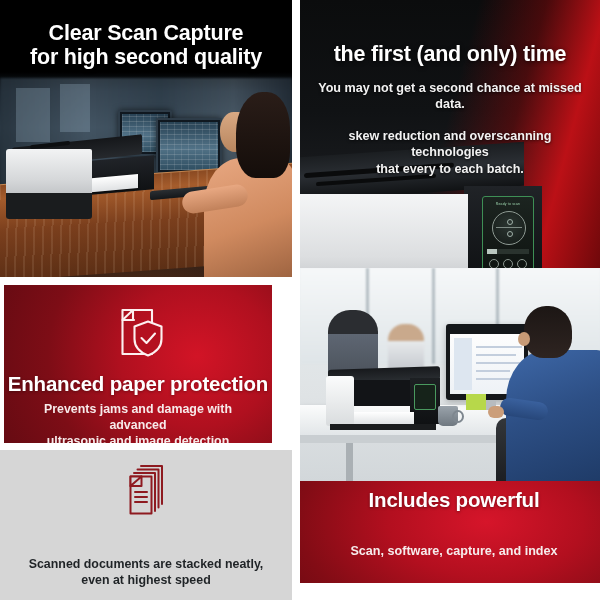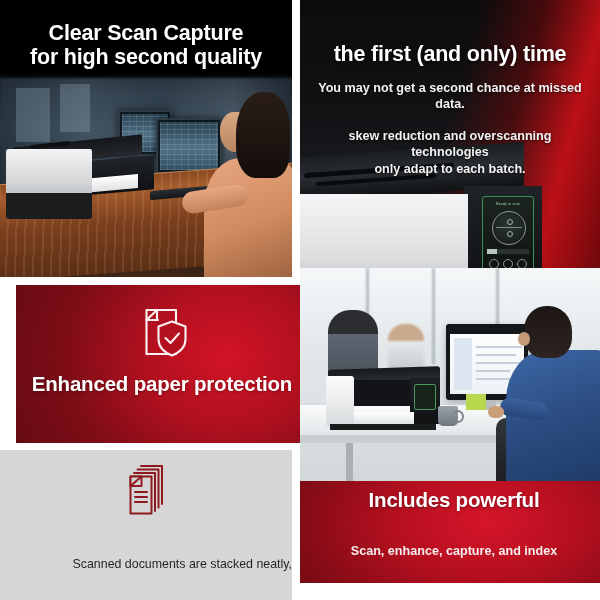--- a/index.html
+++ b/index.html
@@ -94,21 +94,21 @@
   .p2-lcd .dial .ln{position:absolute;left:3px;right:3px;top:15px;height:1px;background:#7d8a84;}
   .p2-lcd .dial .d1,.p2-lcd .dial .d2{position:absolute;left:14px;width:4px;height:4px;border:1px solid #9fb0a8;border-radius:50%;}
   .p2-lcd .dial .d1{top:7px;} .p2-lcd .dial .d2{top:19px;}
   .p2-lcd .bar{position:absolute;left:4px;top:52px;width:42px;height:5px;background:#2a332e;}
   .p2-lcd .bar i{position:absolute;left:0;top:0;width:10px;height:5px;background:#b9c6bf;}
   .p2-lcd .row{position:absolute;left:4px;right:4px;top:62px;display:flex;justify-content:space-around;}
   .p2-lcd .row span{width:8px;height:8px;border:1px solid #8b968f;border-radius:50%;display:block;
     color:#cfe0d6;font-size:5px;line-height:8px;text-align:center;}
 
   
-  #p3{left:16px;top:285px;width:292px;height:158px;
+  #p3{left:4px;top:285px;width:268px;height:158px;
     background:
       radial-gradient(ellipse 90% 140% at 72% 45%, #d21426 0%, #b0101f 32%, #7d0d16 62%, #5d0a11 100%);}
   
   #p4{left:0;top:450px;width:292px;height:150px;background:#d6d6d6;}
   
   #p5{left:300px;top:268px;width:308px;height:315px;background:#0f172a;}
   .p5-photo{position:absolute;left:0;top:0;width:300px;height:213px;
     background:linear-gradient(180deg,#eef1f3 0%,#e3e8ea 30%,#dfe3e5 60%,#d2d7da 100%);}
   .p5-win{position:absolute;left:0;top:0;width:300px;height:96px;
     background:linear-gradient(180deg,#f6f8f9,#dfe5e8);filter:blur(1.2px);}
@@ -169,21 +169,21 @@
     font-weight:700;line-height:1.12;letter-spacing:-.2px;
     text-shadow:0 1px 4px rgba(0,0,0,.75);}
   .sub{position:absolute;left:0;right:0;text-align:center;color:#f2f2f2;
     font-weight:600;line-height:1.28;text-shadow:0 1px 3px rgba(0,0,0,.7);}
   #p1 .hl{top:21px;font-size:21.5px;}
   #p2 .hl{top:18px;font-size:21.5px;}
   #p2 .sub{top:64px;font-size:12.6px;padding:0 16px;margin-top:16px;}
   #p3 .hl{top:88px;font-size:20.5px;text-shadow:0 1px 3px rgba(0,0,0,.35);}
   #p3 .sub{top:117px;font-size:12.4px;padding:0 18px;text-shadow:none;color:#f7eaea;}
   #p4 .hl{top:78px;font-size:20.5px;color:#9c1b22;text-shadow:none;}
-  #p4 .sub{top:107px;font-size:12.4px;color:#1f2326;text-shadow:none;font-weight:400;text-align:right;}
+  #p4 .sub{top:107px;font-size:12.4px;color:#1f2326;text-shadow:none;font-weight:700;}
   #p5 .hl{top:221px;font-size:20.5px;text-shadow:0 1px 3px rgba(0,0,0,.4);}
   #p5 .sub{top:275px;font-size:12.6px;padding:0 10px;text-shadow:none;color:#f6ecec;}
 
   .icon-wrap{position:absolute;left:0;right:0;display:flex;justify-content:center;}
   #p3 .icon-wrap{top:18px;}
   #p4 .icon-wrap{top:10px;}
 </style>
 </head>
 <body>
 
@@ -250,54 +250,59 @@
       </div>
     </div>
     <div class="hl">
       <br>
       <span>the first (and only) time</span>
     </div>
     <div class="sub">
       <span>You may not get a second chance at missed data.</span><br>
       <br>
       <span>skew reduction and overscanning technologies</span><br>
-      <span>only adapt to each batch.</span>
+      <span>that every to each batch.</span>
     </div>
   </div>
 
   <div class="panel" id="p3">
     <div class="icon-wrap">
       <svg width="62" height="62" viewBox="0 0 62 62" fill="none" stroke="#fdf0f0" stroke-width="2.1" stroke-linecap="round" stroke-linejoin="round" aria-hidden="true">
         <path d="M15 16 L26 16 L26 6.5 L15 6.5 Z" opacity="0"></path>
         <path d="M26 7 L15.5 7 L15.5 51 L45 51 L45 7 Z" fill="none"></path>
         <path d="M26 7 L15.5 17 L26 17 Z" fill="none"></path>
         <path d="M27 17 L27 17"></path>
         <path d="M41 18.5 L54.5 23.5 L54.5 36 C54.5 44 48.5 49.5 41 52.5 C33.5 49.5 27.5 44 27.5 36 L27.5 23.5 Z" fill="#b4101f"></path>
         <path d="M34.5 35 L39.5 40 L48 30.5"></path>
       </svg>
     </div>
     <div class="hl">Enhanced paper protection</div>
+    <div class="sub">
+      <span>Prevents jams and damage with advanced</span><br>
+      <span>ultrasonic and image detection</span>
+    </div>
   </div>
 
   <div class="panel" id="p4">
     <div class="icon-wrap">
       <svg width="62" height="62" viewBox="0 0 62 62" fill="none" stroke="#8e1a20" stroke-width="2" stroke-linecap="round" stroke-linejoin="round" aria-hidden="true">
         <path d="M26 6 L47 6 L47 44"></path>
         <path d="M22.5 9.5 L43.5 9.5 L43.5 47.5"></path>
         <path d="M19 13 L40 13 L40 51"></path>
         <path d="M26.5 16.5 L15.5 16.5 L15.5 53.5 L36.5 53.5 L36.5 16.5 Z" fill="#d6d6d6"></path>
         <path d="M26.5 16.5 L15.5 16.5 L15.5 26 Z" fill="#d6d6d6"></path>
         <path d="M26.5 16.5 L26.5 26 L15.5 26"></path>
         <path d="M20 32 H32"></path>
         <path d="M20 37 H32"></path>
         <path d="M20 42 H32"></path>
       </svg>
     </div>
     <div class="sub">
       <span>Scanned documents are stacked neatly,</span><br>
+      <span>even at highest speed</span>
     </div>
   </div>
 
   <div class="panel" id="p5">
     <div class="p5-photo">
       <div class="p5-win">
         <div class="mull" style="left:66px;"></div>
         <div class="mull" style="left:132px;"></div>
         <div class="mull" style="left:196px;"></div>
       </div>
@@ -336,17 +341,17 @@
           <div class="hand"></div>
         <div class="head"></div>
           <div class="ear"></div>
       </div>
     </div>
     <div class="p5-band"></div>
     <div class="hl">
       <span>Includes powerful</span><br>
     </div>
     <div class="sub">
-      <span>Scan, enhance, capture, and index</span><br>
+      <span>Scan, software, capture, and index</span><br>
     </div>
   </div>
 
 </div>
 
 </body></html>

